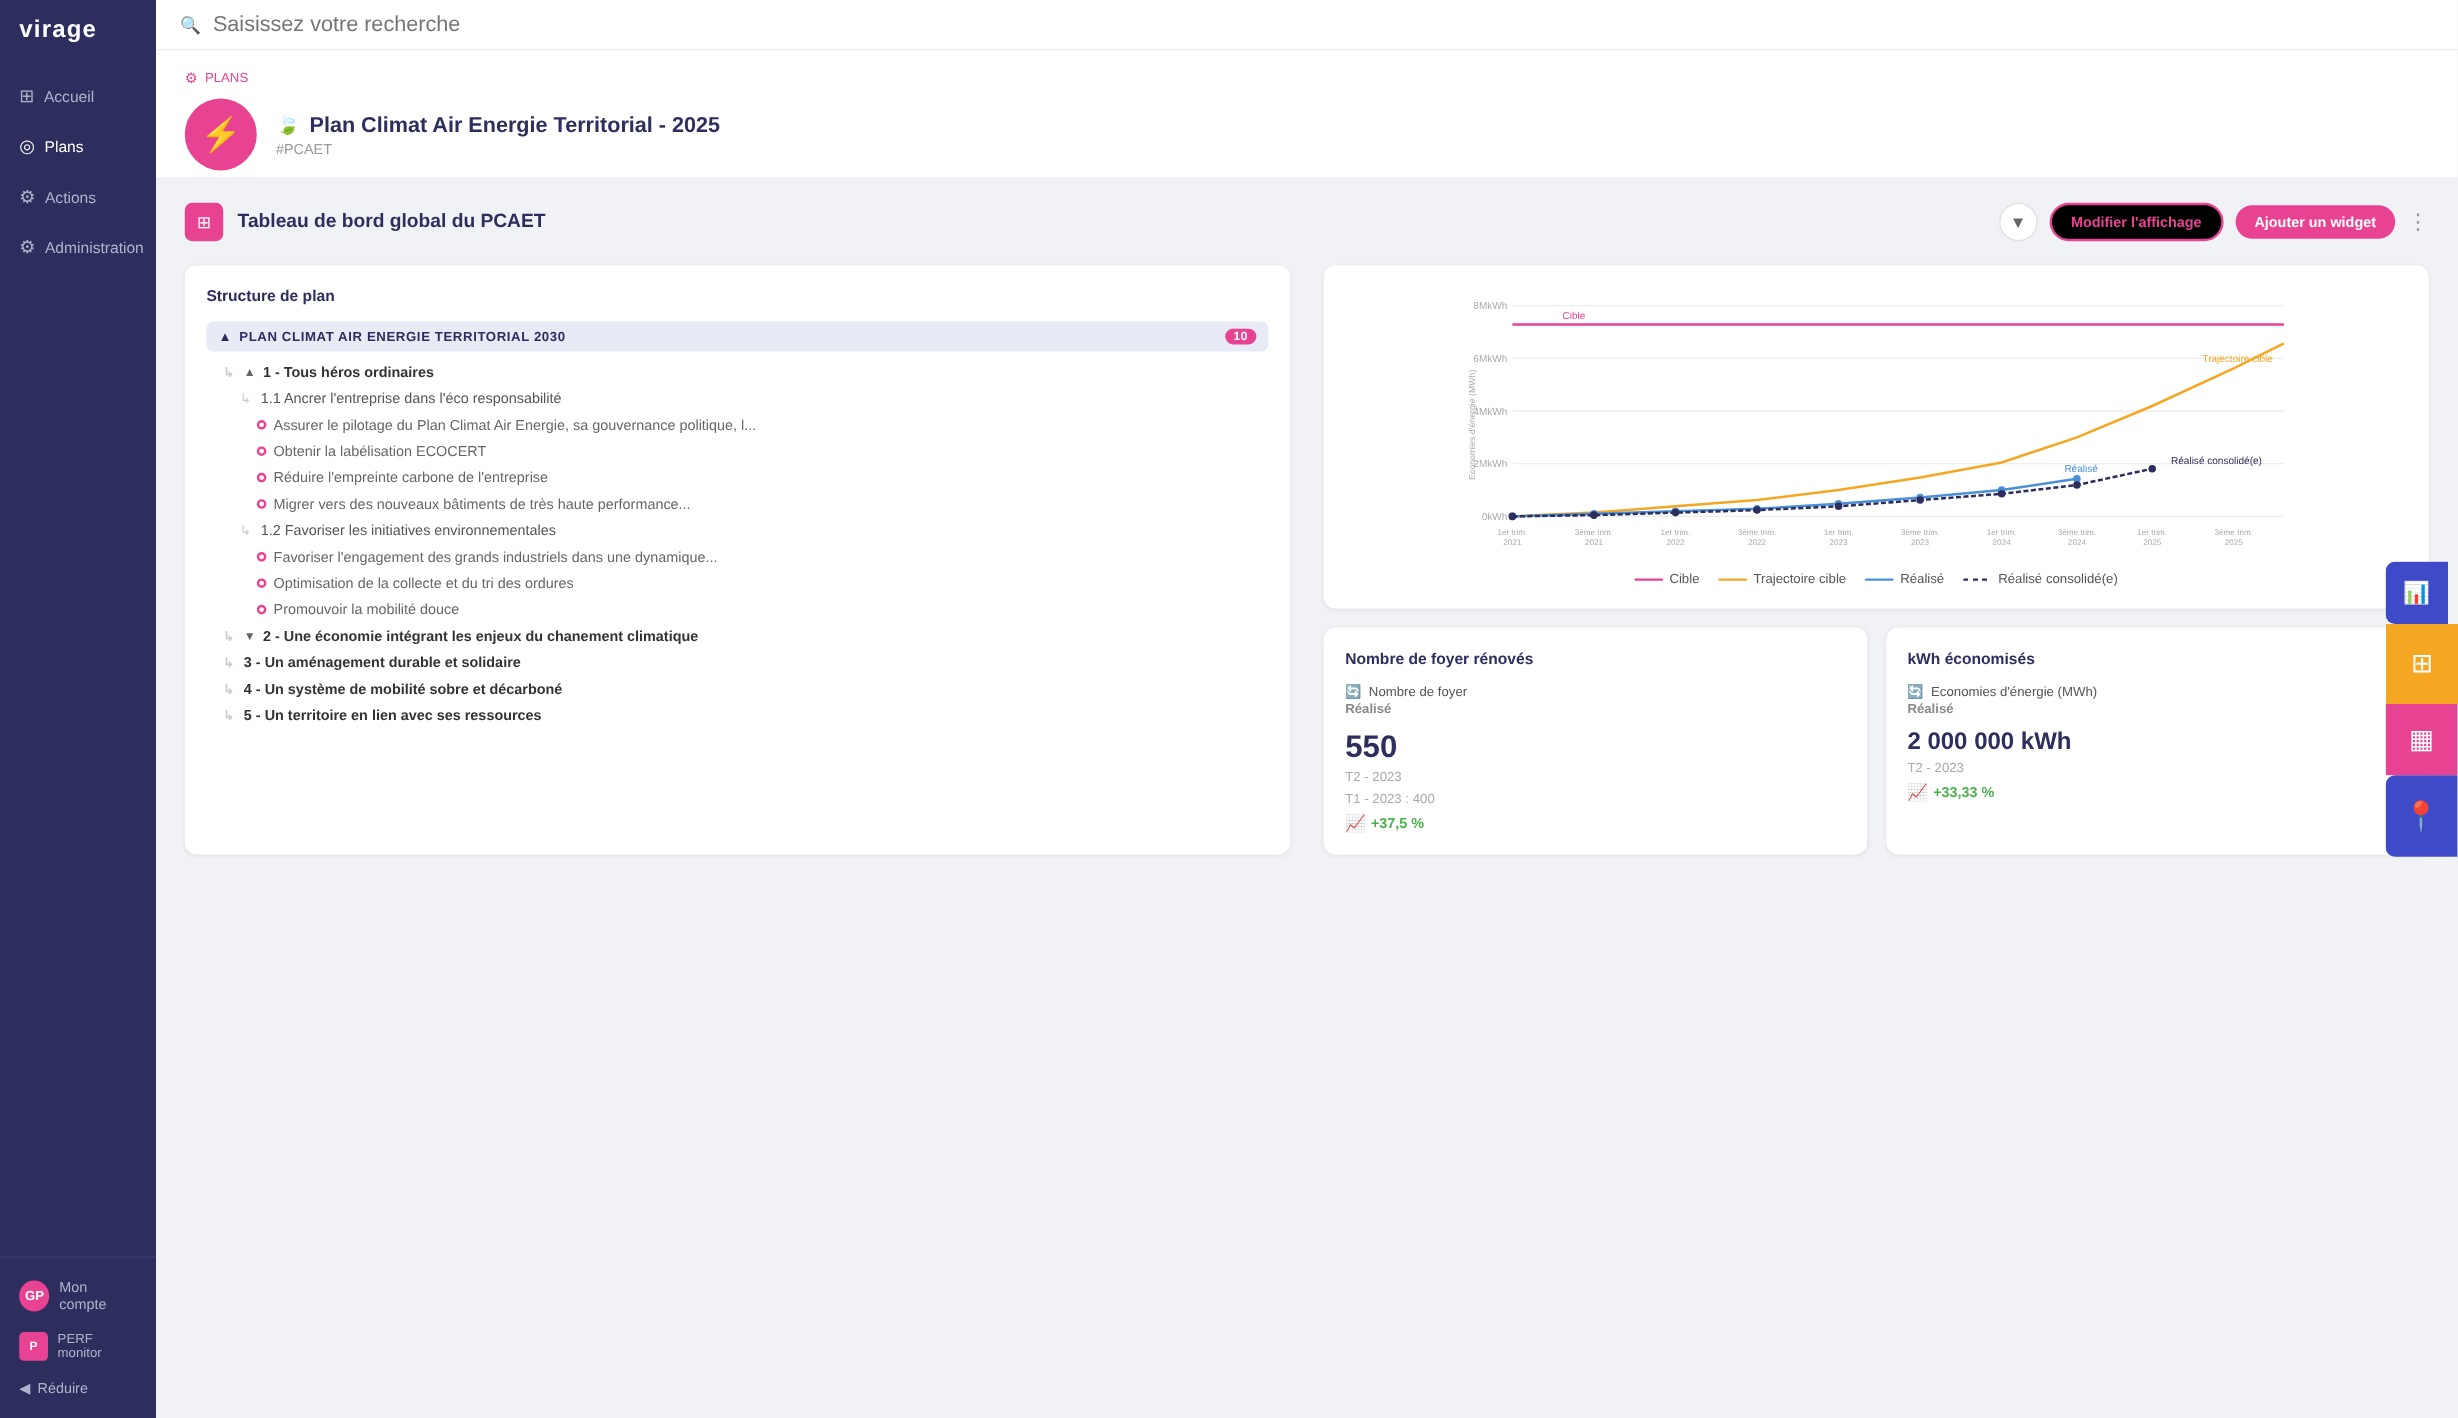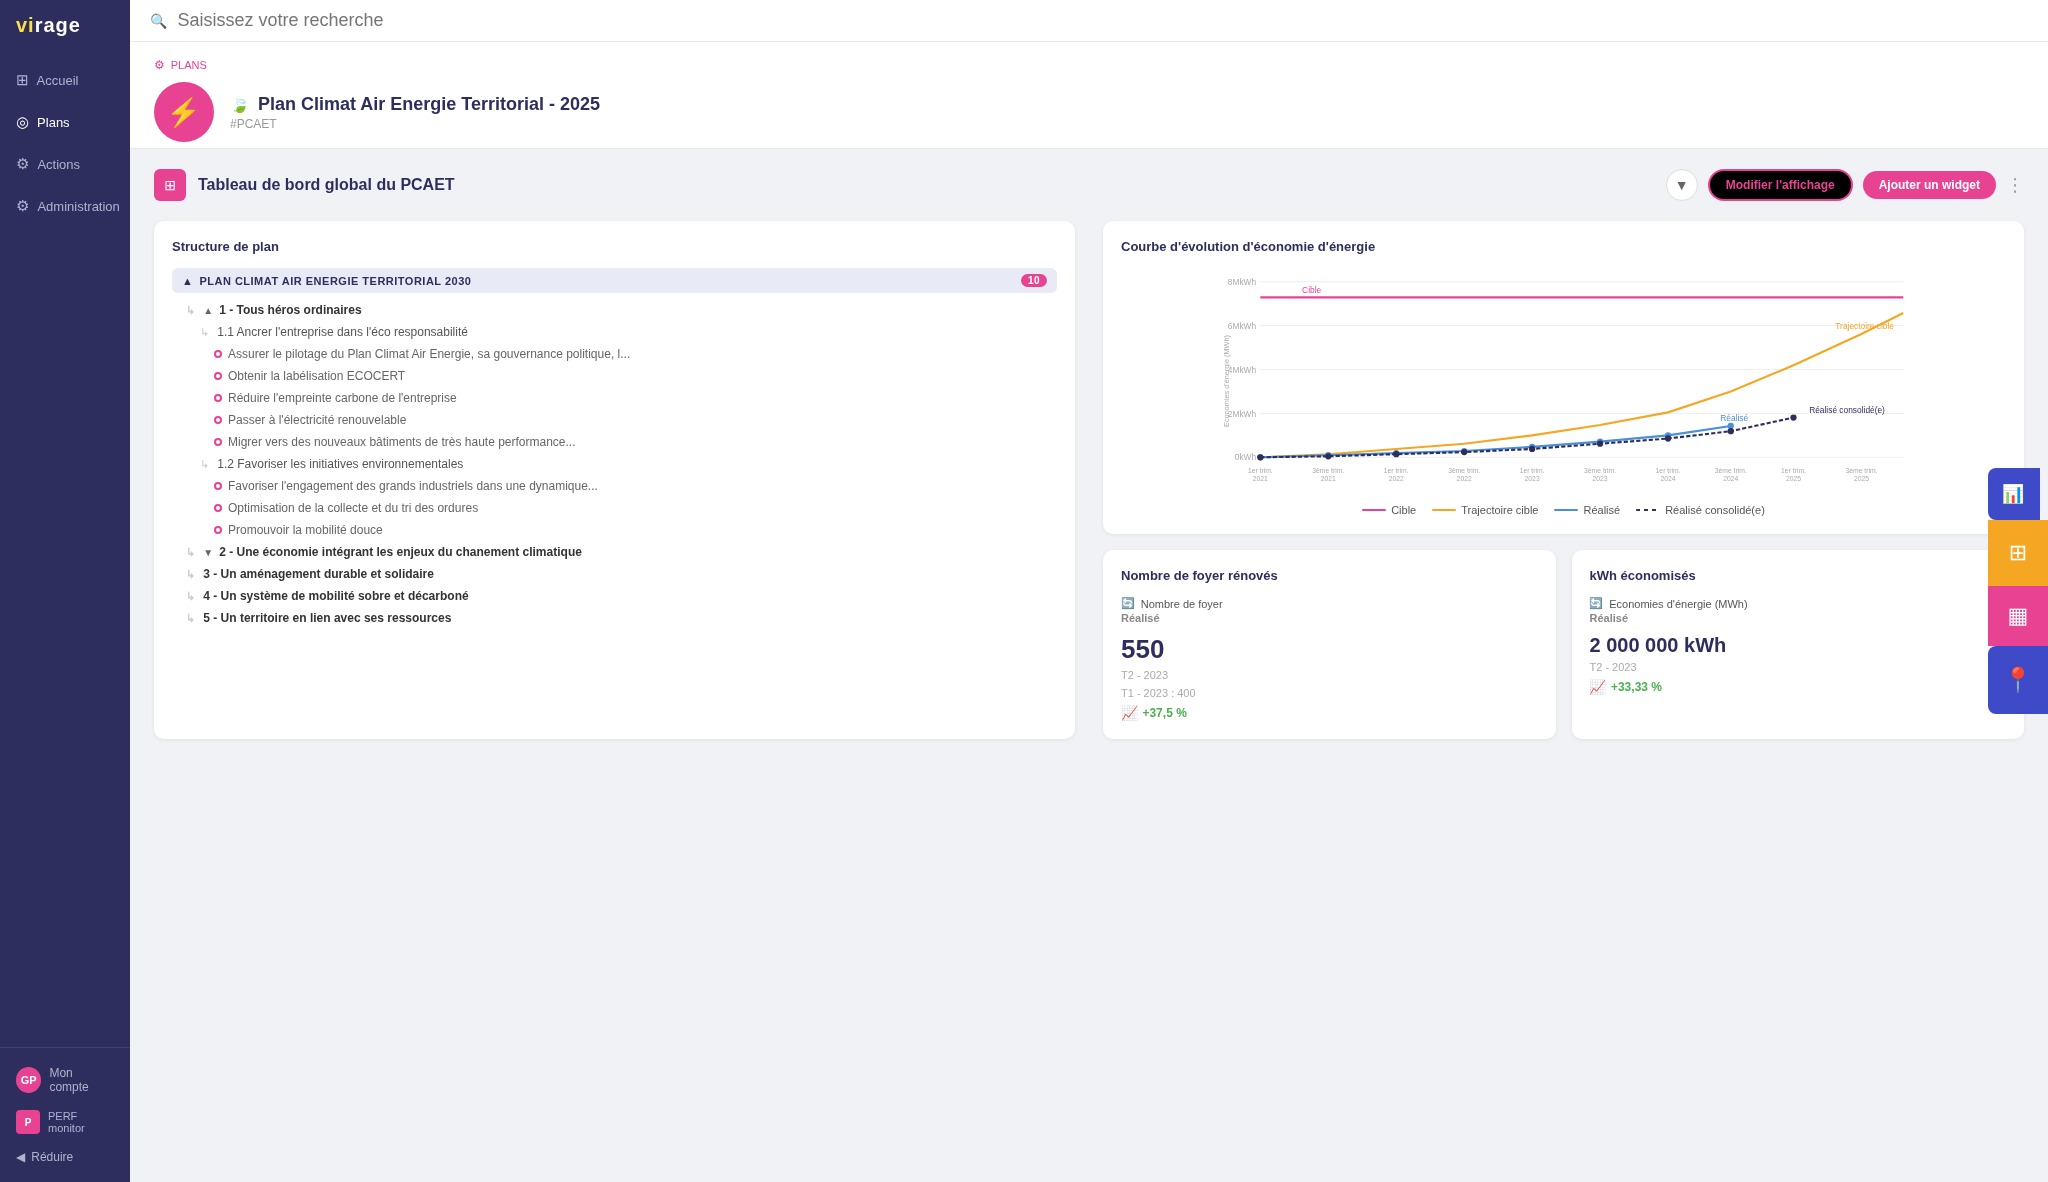--- a/index.html
+++ b/index.html
@@ -447,21 +447,21 @@
     .float-btn.dashboard { background: #f5a623; border-radius: 0; width: 60px; height: 60px; font-size: 22px; }
     .float-btn.widgets { background: #e84393; border-radius: 0; width: 60px; height: 60px; font-size: 22px; }
     .float-btn.location { background: #3f4ac8; border-radius: 8px 0 0 8px; width: 60px; height: 68px; font-size: 24px; }
   </style>
 </head>
 <body>
 
 <div id="sidebar">
   <div class="sidebar-logo">
     <span class="logo-text">
-      <span style="color:#fde047">vi</span>rage
+      <span style="color:#ffffff">vi</span>rage
     </span>
   </div>
   <nav class="sidebar-nav">
     <div class="sidebar-item">
       <span class="icon">⊞</span>
       <span>Accueil</span>
     </div>
     <div class="sidebar-item active">
       <span class="icon">◎</span>
       <span>Plans</span>
@@ -560,24 +560,20 @@
           <div class="plan-item level-3">
             <span class="dot"></span>
             <span>Obtenir la labélisation ECOCERT</span>
           </div>
           <div class="plan-item level-3">
             <span class="dot"></span>
             <span>Réduire l'empreinte carbone de l'entreprise</span>
           </div>
           <div class="plan-item level-3">
             <span class="dot"></span>
-            <span>Passer à l'électricité renouvelable</span>
-          </div>
-          <div class="plan-item level-3">
-            <span class="dot"></span>
             <span>Migrer vers des nouveaux bâtiments de très haute performance...</span>
           </div>
 
           <div class="plan-item level-2">
             <span class="arrow-sub">↳</span>
             <span>1.2 Favoriser les initiatives environnementales</span>
           </div>
           <div class="plan-item level-3">
             <span class="dot"></span>
             <span>Favoriser l'engagement des grands industriels dans une dynamique...</span>
@@ -607,21 +603,20 @@
           <div class="plan-item level-1">
             <span class="arrow-sub">↳</span>
             <span>5 - Un territoire en lien avec ses ressources</span>
           </div>
         </div>
       </div>
 
       <div style="display:flex;flex-direction:column;gap:16px;">
 
         <div class="chart-card">
-          <div class="chart-title">Courbe d'évolution d'économie d'énergie</div>
           <div class="chart-container">
             <svg class="chart" viewBox="0 0 660 220">
 
               <text x="36" y="18" font-size="8" fill="#aaa" text-anchor="end">8MkWh</text>
               <text x="36" y="60" font-size="8" fill="#aaa" text-anchor="end">6MkWh</text>
               <text x="36" y="102" font-size="8" fill="#aaa" text-anchor="end">4MkWh</text>
               <text x="36" y="144" font-size="8" fill="#aaa" text-anchor="end">2MkWh</text>
               <text x="36" y="186" font-size="8" fill="#aaa" text-anchor="end">0kWh</text>
 
               <line x1="40" y1="15" x2="655" y2="15" stroke="#eee" stroke-width="1"></line>

